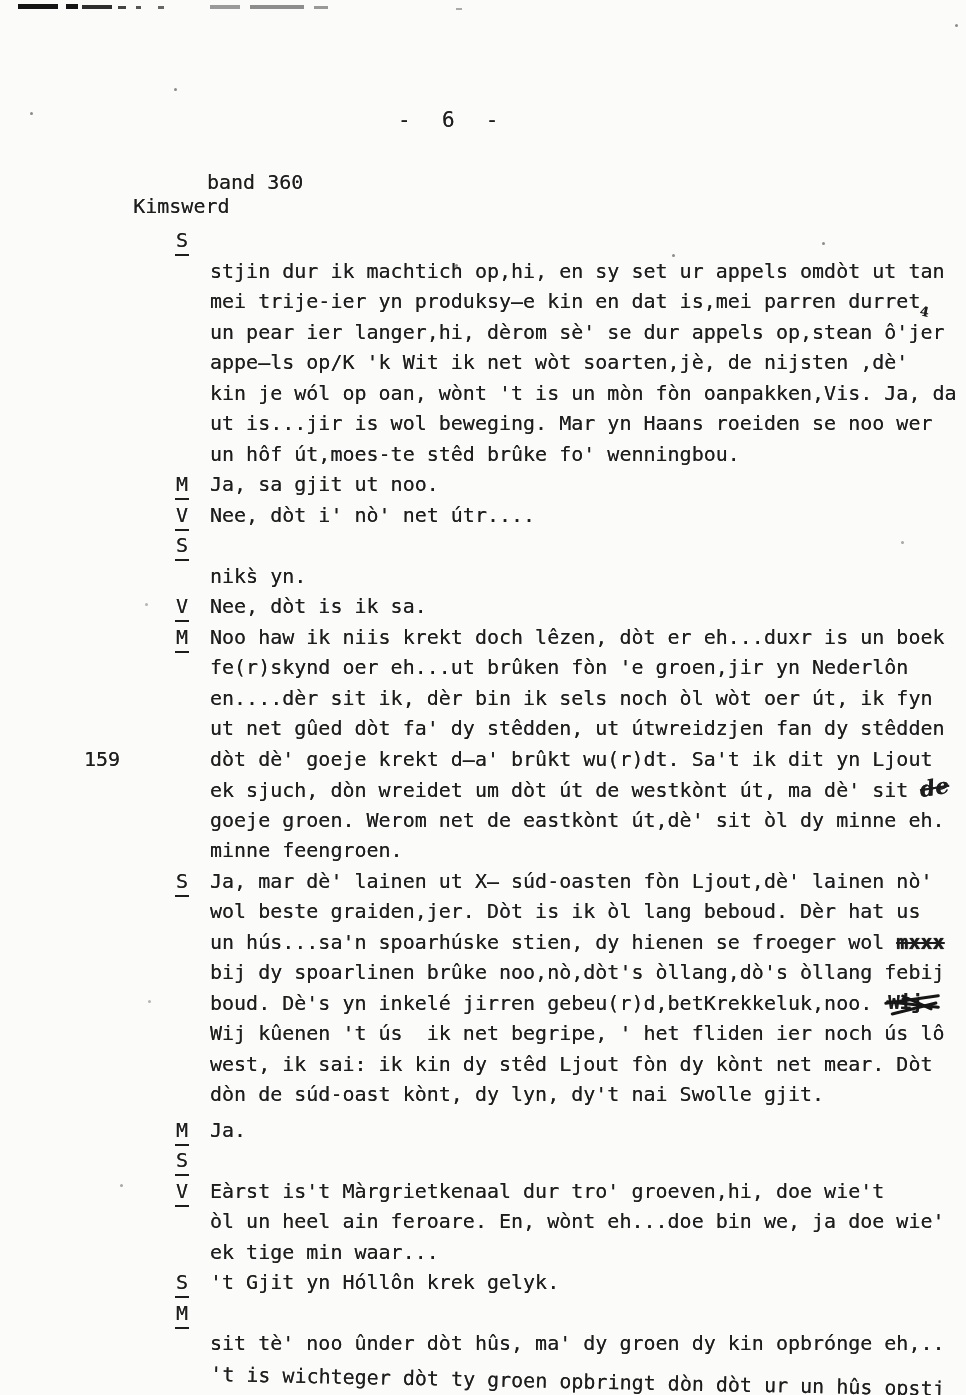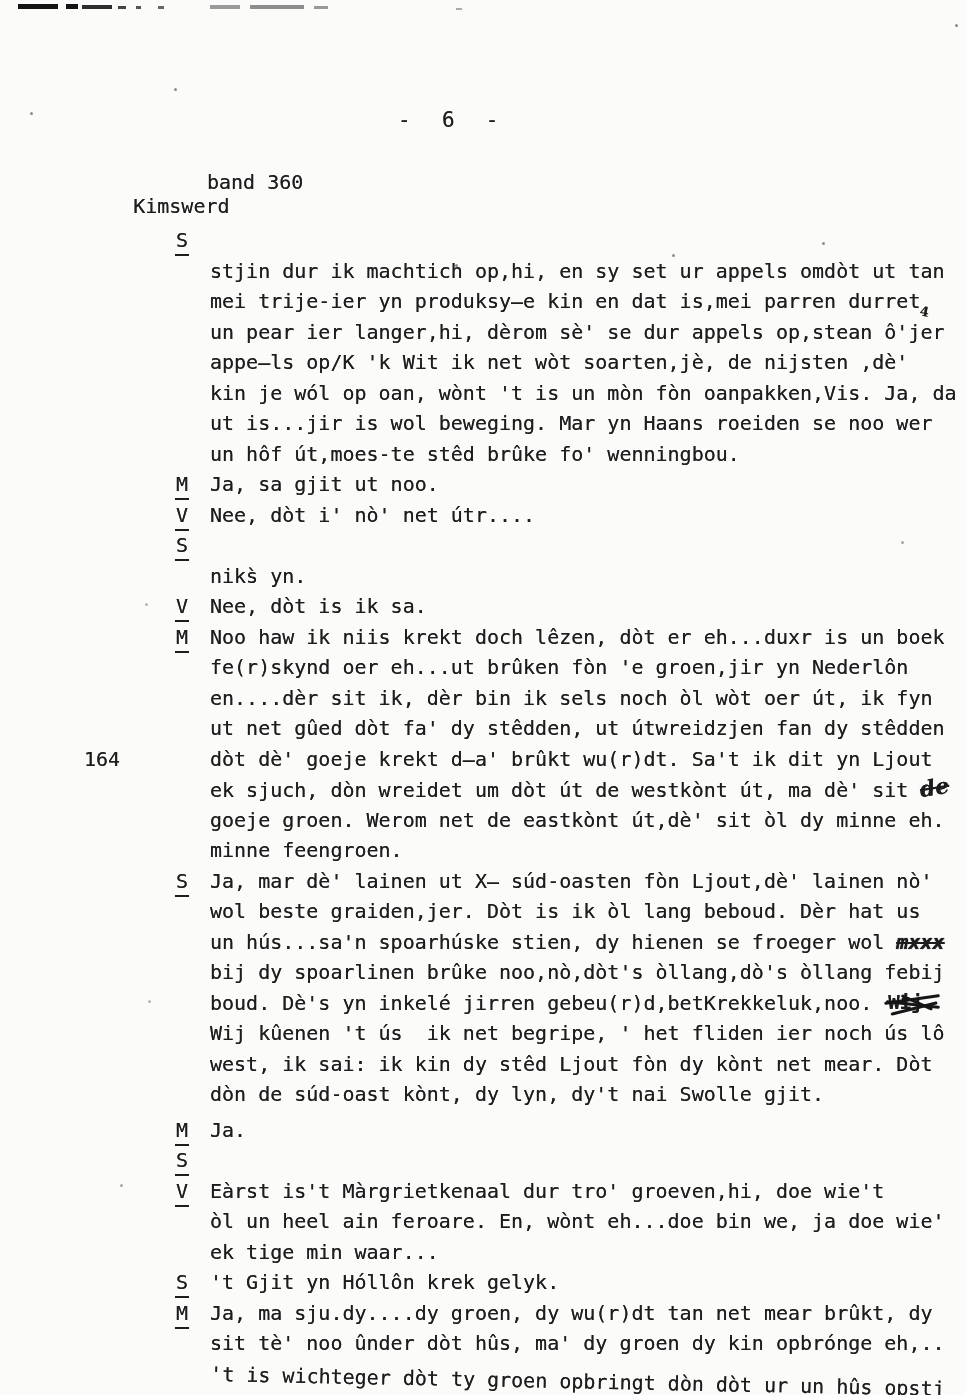--- a/index.html
+++ b/index.html
@@ -54,21 +54,20 @@
     display:inline-block;
     font-family:"DejaVu Serif",serif;
     font-size:13px;font-weight:bold;
     vertical-align:-8px;transform:rotate(10deg);
   }
   
   .struck{
     font-weight:bold;
     text-decoration:line-through;
     text-shadow:0 0 1px #000;
-    font-style:italic;
   }
   
   .scribble{
     display:inline-block;position:relative;
     width:56px;height:22px;vertical-align:-4px;
     font-weight:bold;
   }
   .scribble .sctxt{position:absolute;left:4px;top:-3px;font-size:19px;}
   .scribble i{
     position:absolute;display:block;height:2.5px;background:#161616;border-radius:2px;
@@ -123,36 +122,36 @@
       <div class="line"><span class="ltext">un hôf út,moes-te stêd brûke fo' wenningbou.</span></div>
       <div class="line"><span class="speaker">M</span><span class="ltext">Ja, sa gjit ut noo.</span></div>
       <div class="line"><span class="speaker">V</span><span class="ltext">Nee, dòt i' nò' net útr....</span></div>
       <div class="line"><span class="speaker">S</span></div>
       <div class="line"><span class="ltext">niks̀ yn.</span></div>
       <div class="line"><span class="speaker">V</span><span class="ltext">Nee, dòt is ik sa.</span></div>
       <div class="line"><span class="speaker">M</span><span class="ltext">Noo haw ik niis krekt doch lêzen, dòt er eh...duxr is un boek</span></div>
       <div class="line"><span class="ltext">fe(r)skynd oer eh...ut brûken fòn 'e groen,jir yn Nederlôn</span></div>
       <div class="line"><span class="ltext">en....dèr sit ik, dèr bin ik sels noch òl wòt oer út, ik fyn</span></div>
       <div class="line"><span class="ltext">ut net gûed dòt fa' dy stêdden, ut útwreidzjen fan dy stêdden</span></div>
-      <div class="line"><span class="marginnum">164</span><span class="ltext">dòt dè' goeje krekt d̶a' brûkt wu(r)dt. Sa't ik dit yn Ljout</span></div>
+      <div class="line"><span class="marginnum">159</span><span class="ltext">dòt dè' goeje krekt d̶a' brûkt wu(r)dt. Sa't ik dit yn Ljout</span></div>
       <div class="line"><span class="ltext">ek sjuch, dòn wreidet um dòt út de westkònt út, ma dè' sit <span class="hw">de</span></span></div>
       <div class="line"><span class="ltext">goeje groen. Werom net de eastkònt út,dè' sit òl dy minne eh.</span></div>
       <div class="line"><span class="ltext">minne feengroen.</span></div>
       <div class="line"><span class="speaker">S</span><span class="ltext">Ja, mar dè' lainen ut X̶ súd-oasten fòn Ljout,dè' lainen nò'</span></div>
       <div class="line"><span class="ltext">wol beste graiden,jer. Dòt is ik òl lang beboud. Dèr hat us</span></div>
       <div class="line"><span class="ltext">un hús...sa'n spoarhúske stien, dy hienen se froeger wol <span class="struck">mxxx</span></span></div>
       <div class="line"><span class="ltext">bij dy spoarlinen brûke noo,nò,dòt's òllang,dò's òllang febij</span></div>
       <div class="line"><span class="ltext">boud. Dè's yn inkelé jirren gebeu(r)d,betKrekkeluk,noo. <span class="scribble"><span class="sctxt">Wij</span><i></i><i></i><i></i><i></i></span></span></div>
       <div class="line"><span class="ltext">Wij kûenen 't ús  ik net begripe, ' het fliden ier noch ús lô</span></div>
       <div class="line"><span class="ltext">west, ik sai: ik kin dy stêd Ljout fòn dy kònt net mear. Dòt</span></div>
       <div class="line"><span class="ltext">dòn de súd-oast kònt, dy lyn, dy't nai Swolle gjit.</span></div>
       <div class="line gap"><span class="speaker">M</span><span class="ltext">Ja.</span></div>
       <div class="line"><span class="speaker">S</span></div>
       <div class="line"><span class="speaker">V</span><span class="ltext">Eàrst is't Màrgrietkenaal dur tro' groeven,hi, doe wie't</span></div>
       <div class="line"><span class="ltext">òl un heel ain feroare. En, wònt eh...doe bin we, ja doe wie'</span></div>
       <div class="line"><span class="ltext">ek tige min waar...</span></div>
       <div class="line"><span class="speaker">S</span><span class="ltext">'t Gjit yn Hóllôn krek gelyk.</span></div>
-      <div class="line"><span class="speaker">M</span><span class="ltext">Ja, ma sju.dy....dy groen, dy wu(r)dt tan net mear brûkt, dy</span></div>
+      <div class="line"><span class="speaker">M</span></div>
       <div class="line"><span class="ltext">sit tè' noo ûnder dòt hûs, ma' dy groen dy kin opbrónge eh,..</span></div>
       <div class="line tilt"><span class="ltext">'t is wichteger dòt ty groen opbringt dòn dòt ur un hûs opstj</span></div>
     </div>
 
 </div>
 
 </body></html>

